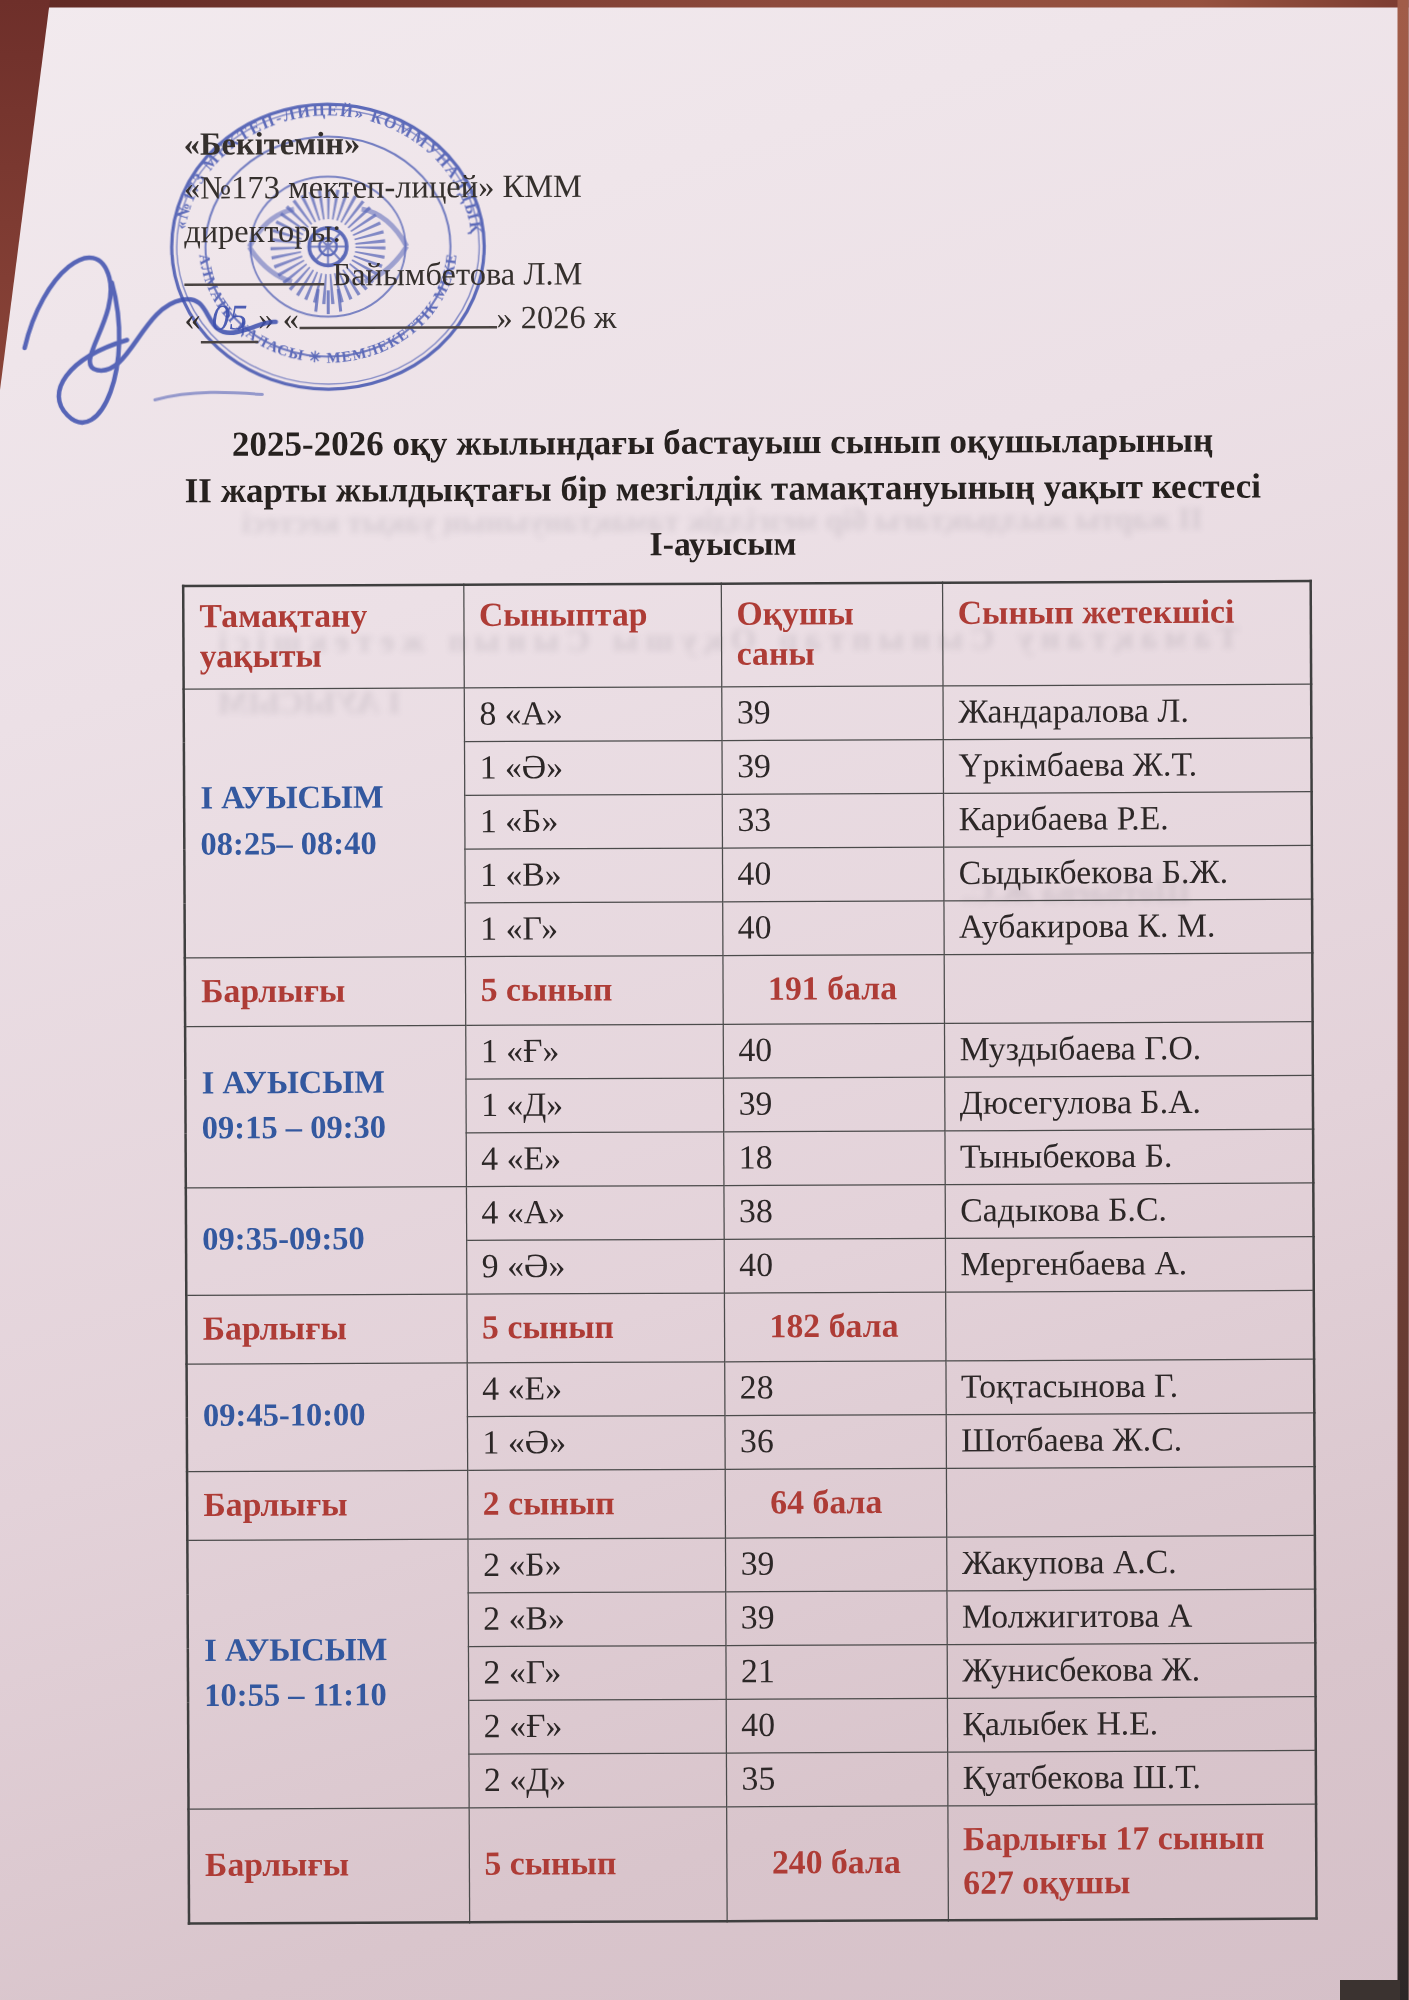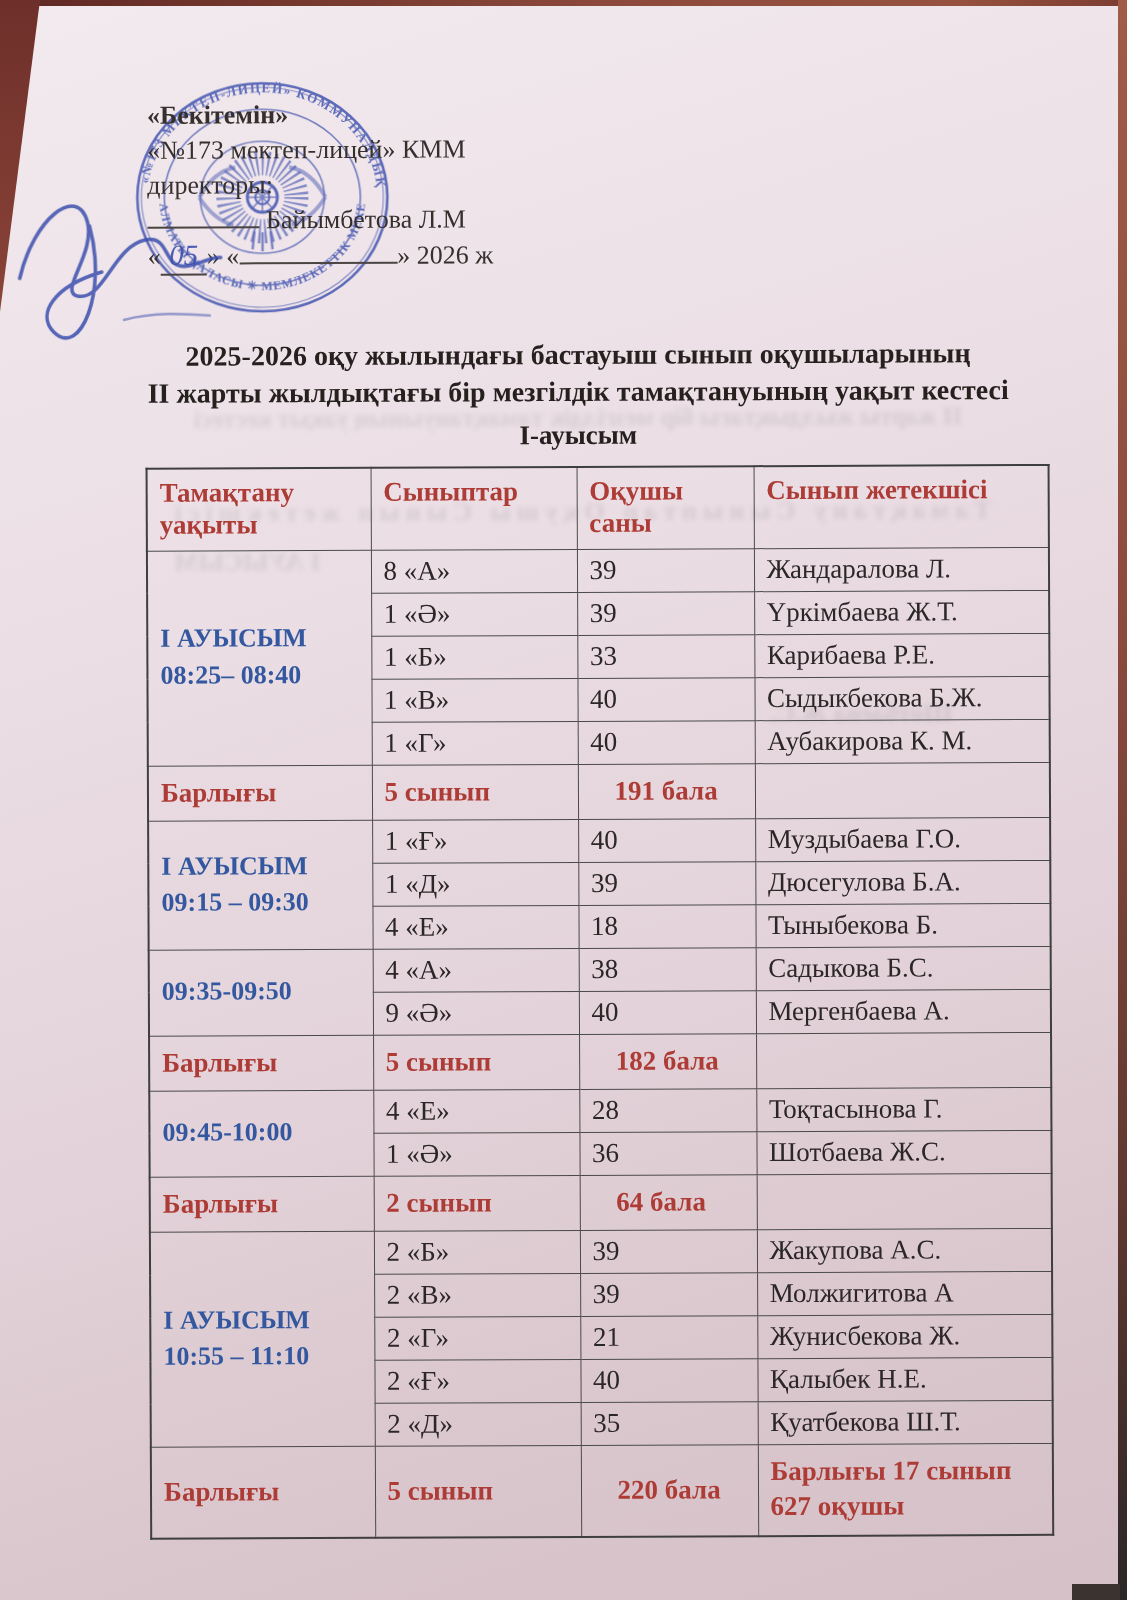--- a/index.html
+++ b/index.html
@@ -257,21 +257,21 @@
             <td>Қалыбек Н.Е.</td>
           </tr>
           <tr>
             <td>2 «Д»</td>
             <td>35</td>
             <td>Қуатбекова Ш.Т.</td>
           </tr>
           <tr class="total">
             <td>Барлығы</td>
             <td>5 сынып</td>
-            <td class="indent">220 бала</td>
+            <td class="indent">240 бала</td>
             <td class="grand">Барлығы 17 сынып
  627 оқушы</td>
           </tr>
         </tbody>
     </table>
 
   </div>
 </div>
 
 </body></html>

